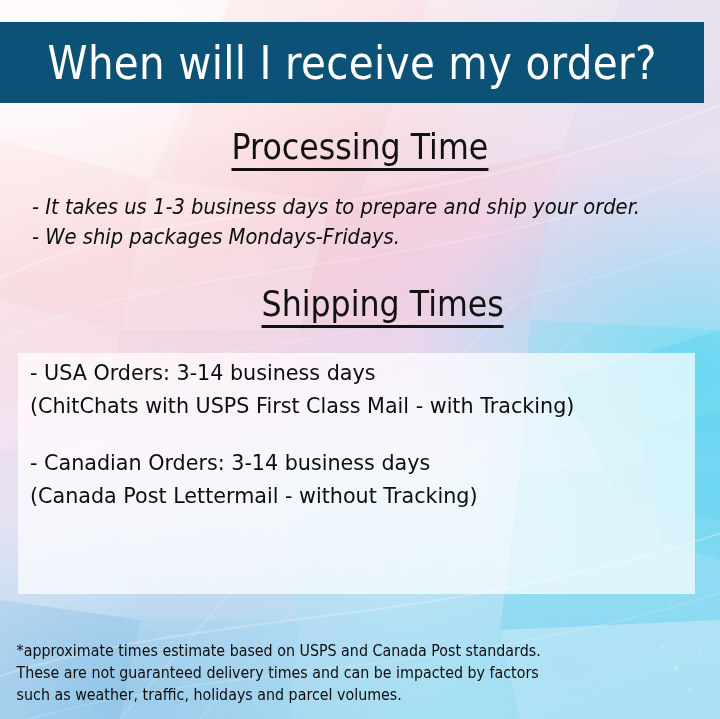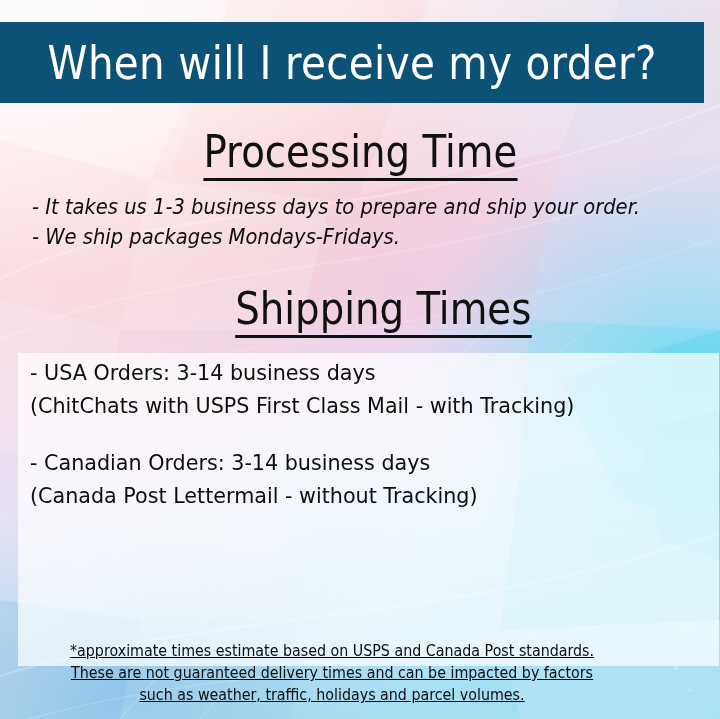--- a/index.html
+++ b/index.html
@@ -78,21 +78,21 @@
     white-space: nowrap;
     font-family: "DejaVu Sans", sans-serif;
     transform: scaleX(0.86);
   }
 
   
   .section-head {
     position: absolute;
     width: 720px;
     text-align: center;
-    font-size: 44px;
+    font-size: 36px;
     color: #111111;
     font-family: "DejaVu Sans", sans-serif;
     white-space: nowrap;
   }
   .section-head .u {
     display: inline-block;
     border-bottom: 3px solid #111111;
     padding-bottom: 1px;
     transform: scaleX(0.88);
   }
@@ -116,23 +116,22 @@
     transform: scaleX(0.93);
     transform-origin: left center;
   }
 
   
   .ship-panel {
     position: absolute;
     left: 18px;
     top: 353px;
     width: 677px;
-    height: 313px;
+    height: 241px;
     background: rgba(255,255,255,0.70);
-    padding-left: 24px;
   }
   .ship-group {
     position: absolute;
     left: 12px;
     width: 660px;
   }
   #ship-group-0 { top: 4px; }
   #ship-group-1 { top: 94px; }
   #ship-group-2 { top: 186px; }
 
@@ -147,22 +146,21 @@
   }
   .ship-line-2 { margin-top: 1px; }
   .indent-0 { padding-left: 0px; }
 
   
   .footer {
     position: absolute;
     left: 0;
     top: 640px;
     width: 664px;
-    text-align: center;
-    text-decoration: underline;
+    text-align: left;
   }
   .footer .fline {
     font-size: 15px;
     line-height: 22px;
     color: #0d0d0d;
     font-family: "DejaVu Sans", sans-serif;
     white-space: nowrap;
     display: block;
     transform: scaleX(0.95);
   }

